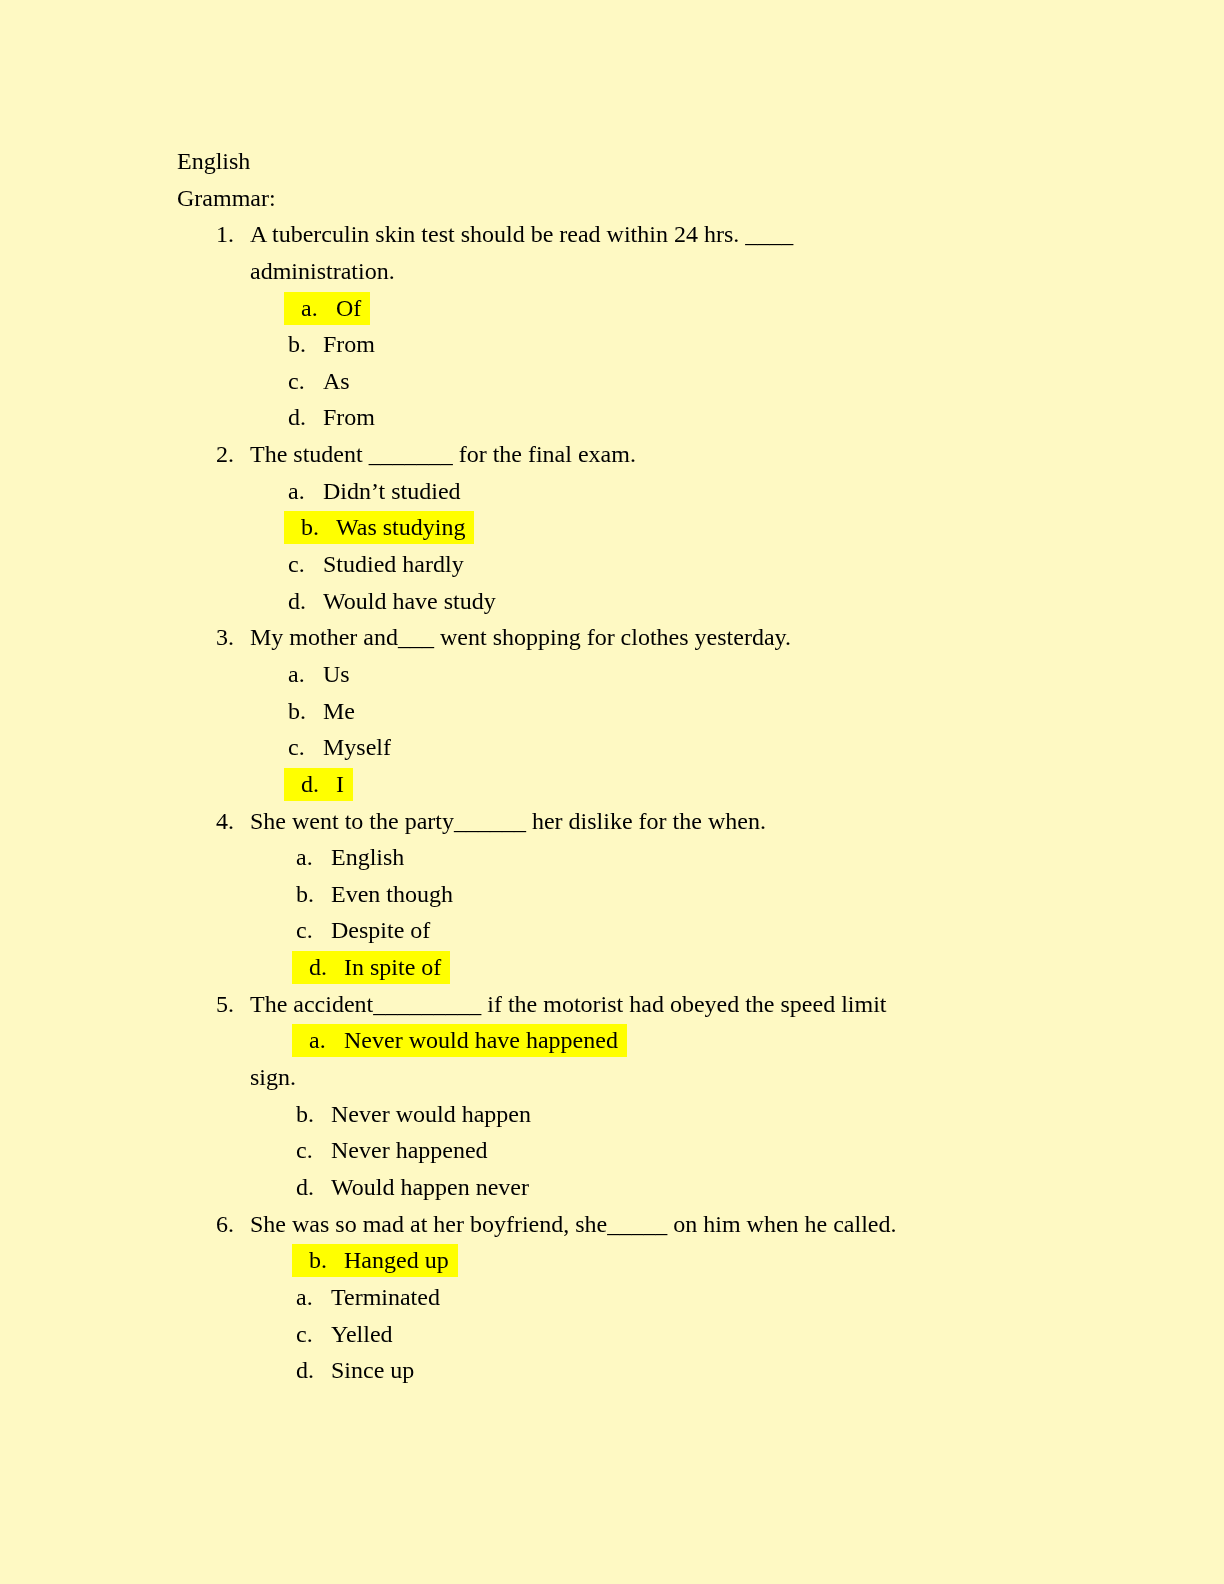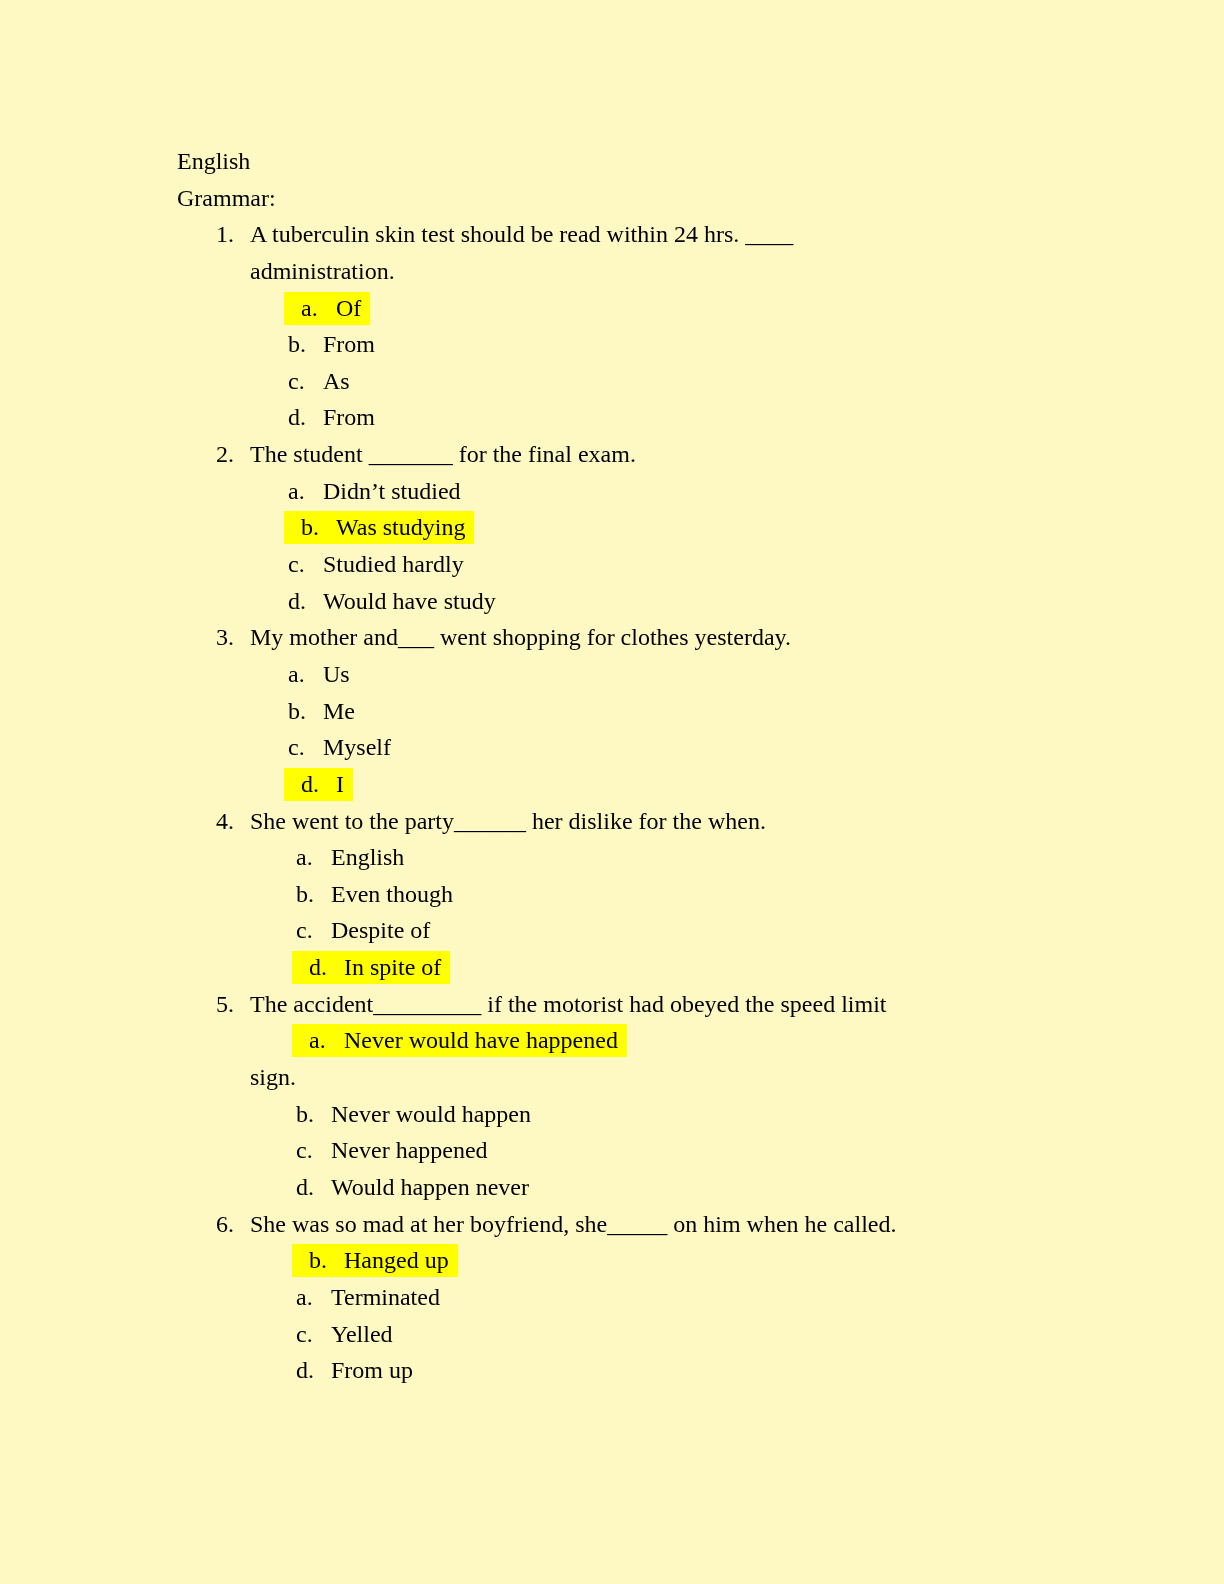--- a/index.html
+++ b/index.html
@@ -83,15 +83,15 @@
       <div class="ln"><span class="q-num">5.</span><span>The accident_________ if the motorist had obeyed the speed limit</span></div>
       <div class="ln opt ind-b"><span class="opt-box hl"><span class="opt-letter">a.</span><span>Never would have happened</span></span></div>
       <div class="ln q-cont"><span>sign.</span></div>
       <div class="ln opt ind-b"><span class="opt-box"><span class="opt-letter">b.</span><span>Never would happen</span></span></div>
       <div class="ln opt ind-b"><span class="opt-box"><span class="opt-letter">c.</span><span>Never happened</span></span></div>
       <div class="ln opt ind-b"><span class="opt-box"><span class="opt-letter">d.</span><span>Would happen never</span></span></div>
       <div class="ln"><span class="q-num">6.</span><span>She was so mad at her boyfriend, she_____ on him when he called.</span></div>
       <div class="ln opt ind-b"><span class="opt-box hl"><span class="opt-letter">b.</span><span>Hanged up</span></span></div>
       <div class="ln opt ind-b"><span class="opt-box"><span class="opt-letter">a.</span><span>Terminated</span></span></div>
       <div class="ln opt ind-b"><span class="opt-box"><span class="opt-letter">c.</span><span>Yelled</span></span></div>
-      <div class="ln opt ind-b"><span class="opt-box"><span class="opt-letter">d.</span><span>From up</span></span></div>
+      <div class="ln opt ind-b"><span class="opt-box"><span class="opt-letter">d.</span><span>Since up</span></span></div>
     </div>
 </div>
 
 </body></html>

